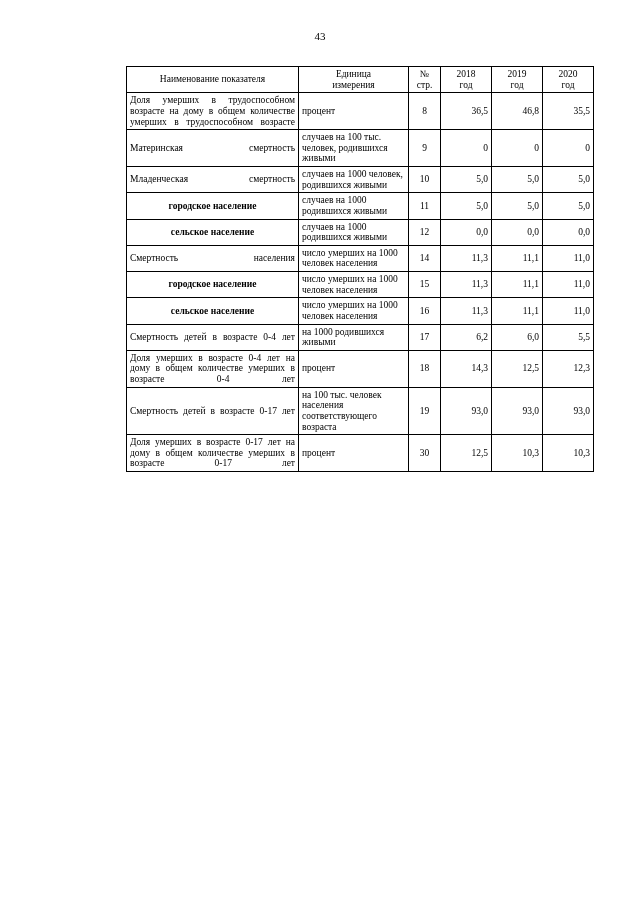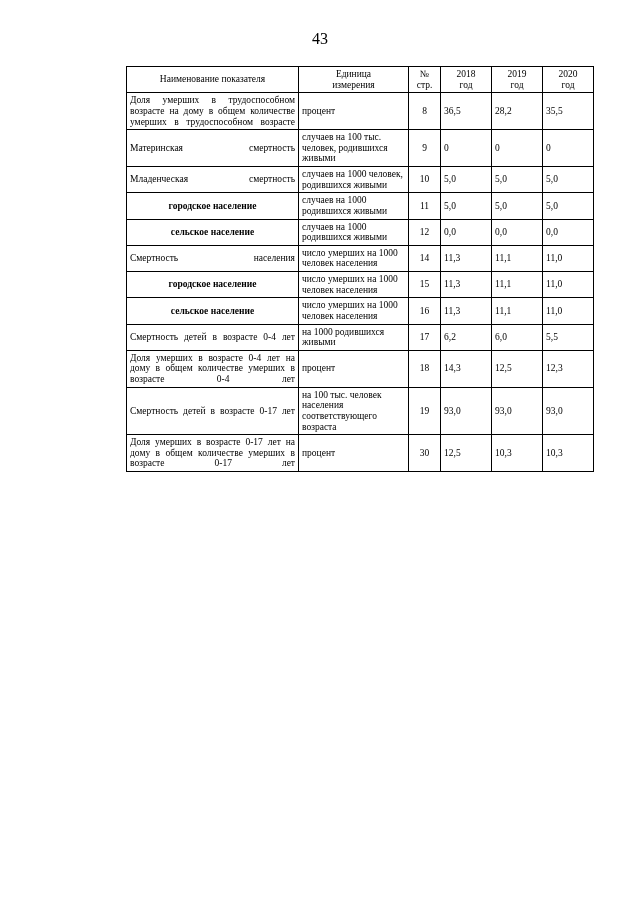--- a/index.html
+++ b/index.html
@@ -20,21 +20,21 @@
     height: 905px;
     position: relative;
     box-sizing: border-box;
   }
   .page-number {
     position: absolute;
     top: 30px;
     left: 0;
     width: 640px;
     text-align: center;
-    font-size: 16px;
+    font-size: 11px;
     font-family: "Liberation Serif", serif;
   }
   .table-wrap {
     position: absolute;
     top: 66px;
     left: 86px;
     width: 468px;
     padding-left: 40px;
   }
   table.report {
@@ -79,21 +79,21 @@
   }
   td.c-unit {
     text-align: left;
     font-size: 9.3px;
   }
   td.c-num {
     text-align: center;
     font-size: 8px;
   }
   td.c-year {
-    text-align: left;
+    text-align: right;
     font-size: 10.5px;
     margin-left: 9px;
   }
   .hdr-sub {
     display: block;
   }
 </style>
 </head>
 <body>
 
@@ -135,21 +135,21 @@
             <span class="hdr-sub">год</span>
           </td>
         </tr>
       </thead>
       <tbody id="table-body">
           <tr>
             <td class="c-name">Доля умерших в трудоспособном возрасте на дому в общем количестве умерших в трудоспособном возрасте</td>
             <td class="c-unit">процент</td>
             <td class="c-num">8</td>
             <td class="c-year">36,5</td>
-            <td class="c-year">28,2</td>
+            <td class="c-year">46,8</td>
             <td class="c-year">35,5</td>
           </tr>
           <tr>
             <td class="c-name">Материнская смертность</td>
             <td class="c-unit">случаев на 100 тыс. человек, родившихся живыми</td>
             <td class="c-num">9</td>
             <td class="c-year">0</td>
             <td class="c-year">0</td>
             <td class="c-year">0</td>
           </tr>

